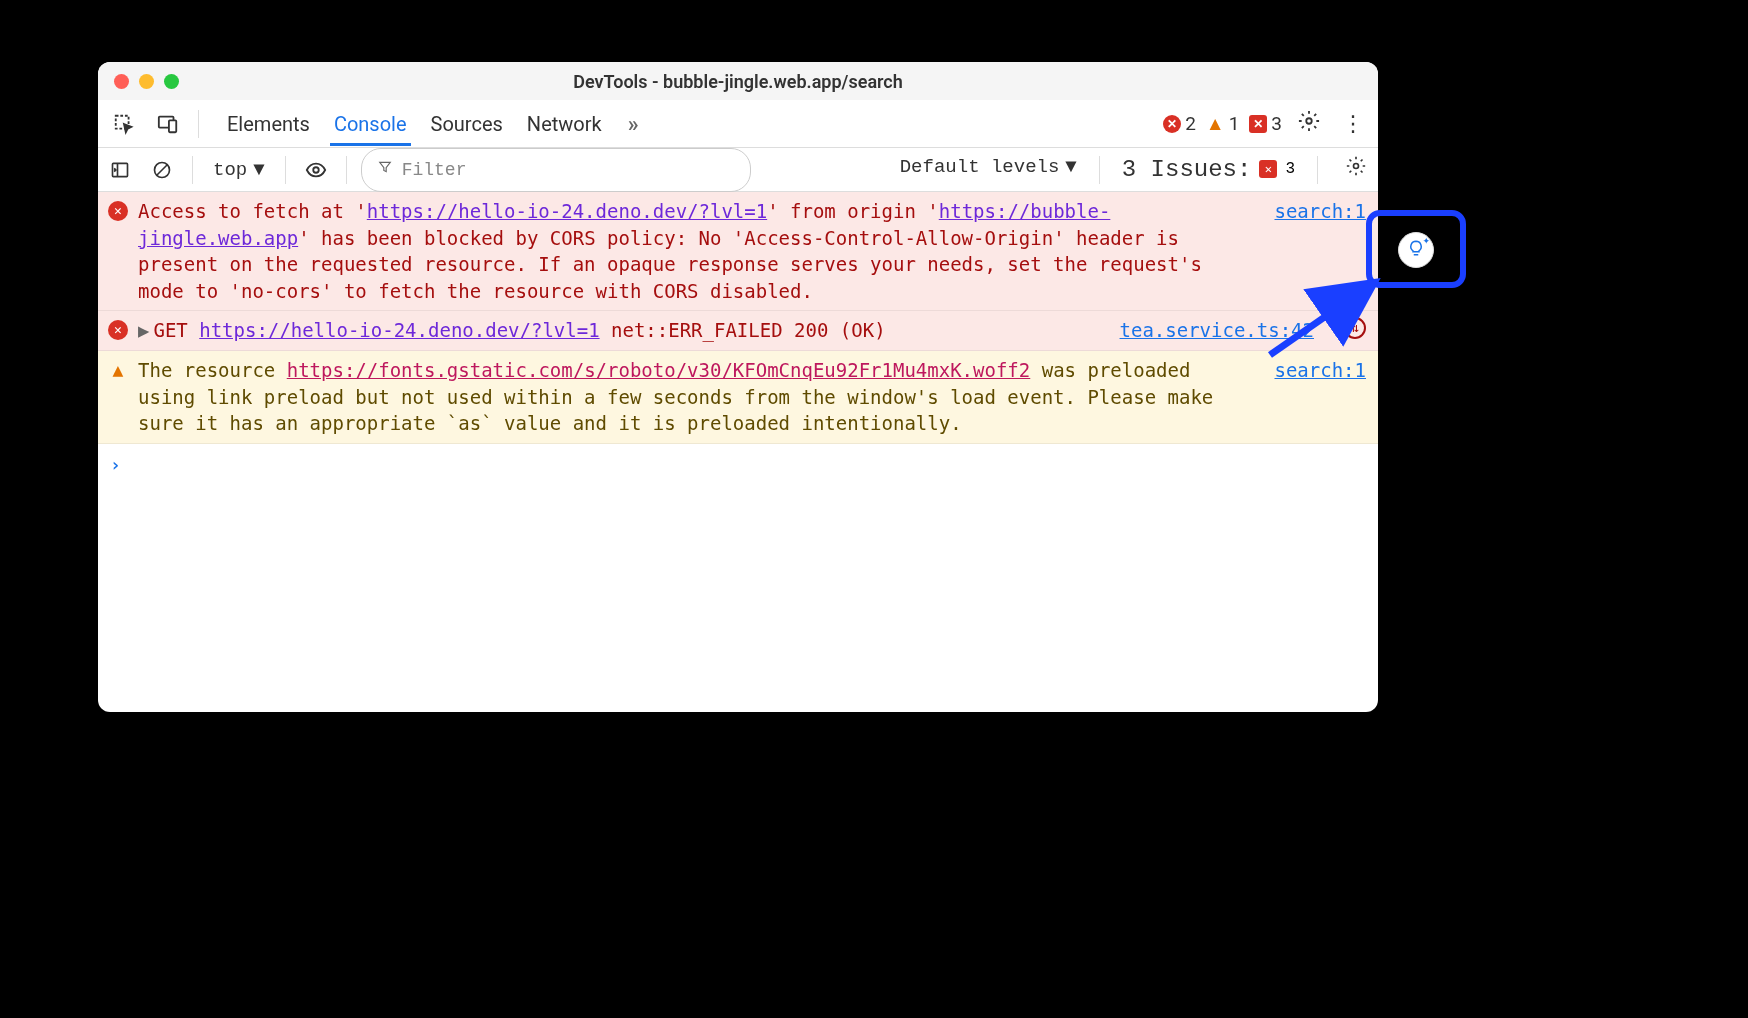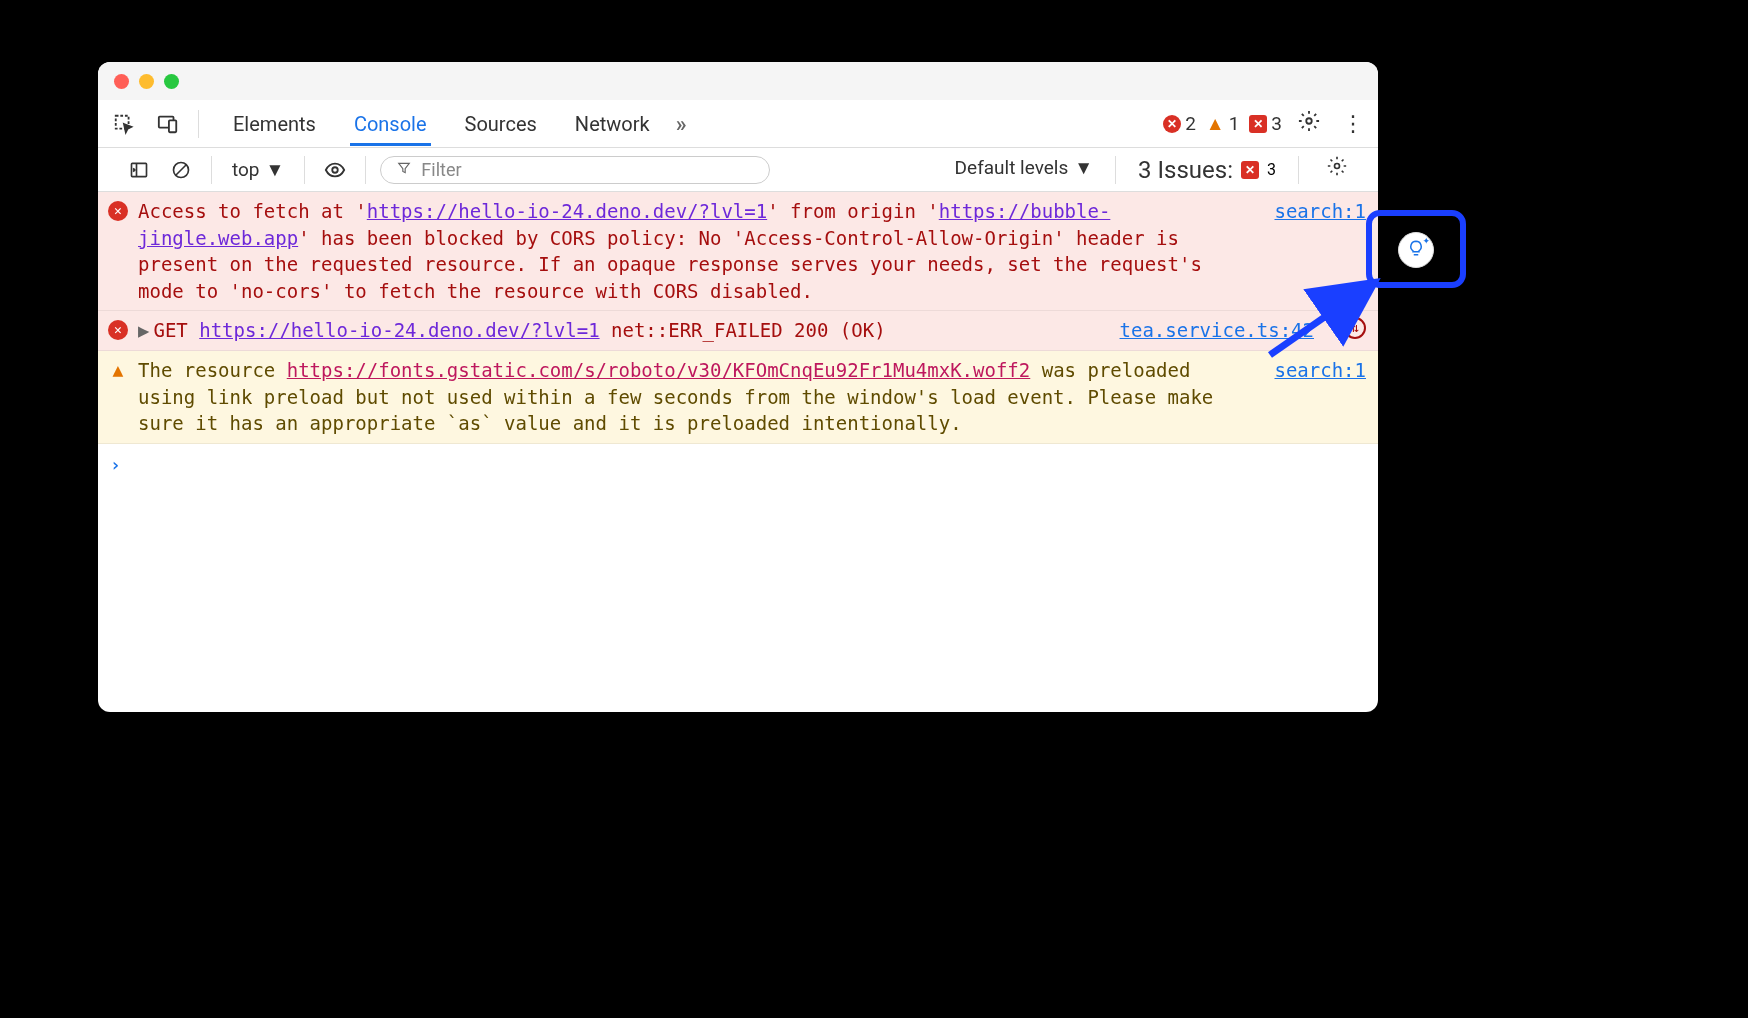--- a/index.html
+++ b/index.html
@@ -53,21 +53,21 @@
     padding: 0 8px;
     gap: 8px;
   }
   .tabbar .icon-btn {
     width: 36px; height: 36px;
     display: flex; align-items: center; justify-content: center;
     font-size: 20px; color: #333;
     cursor: pointer;
   }
   .divider-v { width: 1px; height: 28px; background: #ddd; margin: 0 4px; }
-  .tabs { display: flex; gap: 30px; margin-left: 18px; }
+  .tabs { display: flex; gap: 16px; margin-left: 12px; }
   .tab { font-size: 20px; color: #333; padding: 10px 4px; cursor: pointer; }
   .tab.active { color: #1a73e8; border-bottom: 3px solid #1a73e8; padding-bottom: 2px; }
   .overflow-chevron { font-size: 22px; color: #666; margin-left: 14px; font-weight: 600;}
   .tabbar-right { margin-left: auto; display: flex; align-items: center; gap: 10px; }
   .badge-group { display: flex; align-items: center; gap: 4px; font-size: 19px; color: #333;}
   .badge-circle-red {
     width: 18px; height: 18px; border-radius: 50%; background: #d93025;
     display: inline-flex; align-items: center; justify-content: center;
     color: #fff; font-size: 12px; font-weight: bold;
   }
@@ -75,30 +75,31 @@
   .badge-square-red {
     width: 18px; height: 18px; border-radius: 3px; background: #d93025;
     display: inline-flex; align-items: center; justify-content: center;
     color: #fff; font-size: 12px; font-weight: bold;
   }
   .gear-icon, .kebab-icon { font-size: 22px; color: #333; cursor: pointer; padding: 0 6px;}
   .toolbar {
     height: 44px;
     display: flex;
     align-items: center;
-    padding: 0 25px;
+    padding: 0 6px;
     gap: 10px;
     border-bottom: 1px solid #ddd;
+    font-family: Liberation Mono, monospace;
   }
   .toolbar .icon-btn { width: 32px; height: 32px; font-size: 19px; display:flex; align-items:center; justify-content:center; color:#333; cursor:pointer;}
   .context-dropdown { display:flex; align-items:center; gap:6px; font-size:19px; color:#333; cursor:pointer; padding: 0 6px;}
   .filter-input {
     display: flex; align-items: center; gap: 10px;
     border: 1px solid #ccc; border-radius: 20px;
-    padding: 4px 16px; width: 390px; height: 28px;
+    padding: 4px 16px; width: 390px; height: 44px;
     font-size: 18px; color: #888;
   }
   .filter-icon { font-size: 16px; color: #666; }
   .levels-dropdown { display:flex; align-items:center; gap:6px; font-size:19px; color:#333; cursor:pointer;}
   .issues-label { font-size: 24px; color: #333; }
   .issues-group { display: flex; align-items: center; gap: 8px;}
   .toolbar-right { margin-left: auto; display: flex; align-items: flex-start; gap: 18px;}
 
   .console-body { flex: 1; overflow: auto; font-family: ui-monospace, Menlo, Consolas, monospace; font-size: 19px; line-height: 1.4;}
   .msg { display: flex; padding: 6px 12px 6px 10px; gap: 10px; border-bottom: 1px solid rgba(0,0,0,0.06);}
@@ -151,20 +152,21 @@
 <body>
 
 <div class="window">
 
   <div class="titlebar">
     <div class="traffic-lights">
       <div class="tl red"></div>
       <div class="tl yellow"></div>
       <div class="tl green"></div>
     </div>
+    <div class="title">DevTools - bubble-jingle.web.app/search</div>
   </div>
 
   <div class="tabbar">
     <div class="icon-btn">
       <svg width="22" height="22" viewBox="0 0 24 24" fill="none" stroke="#333" stroke-width="2">
           <rect x="3" y="3" width="14" height="14" stroke-dasharray="3 2"></rect>
           <path d="M12 12 L20 15 L16 17 L14 21 Z" fill="#333"></path>
         </svg>
     </div>
     <div class="icon-btn">

